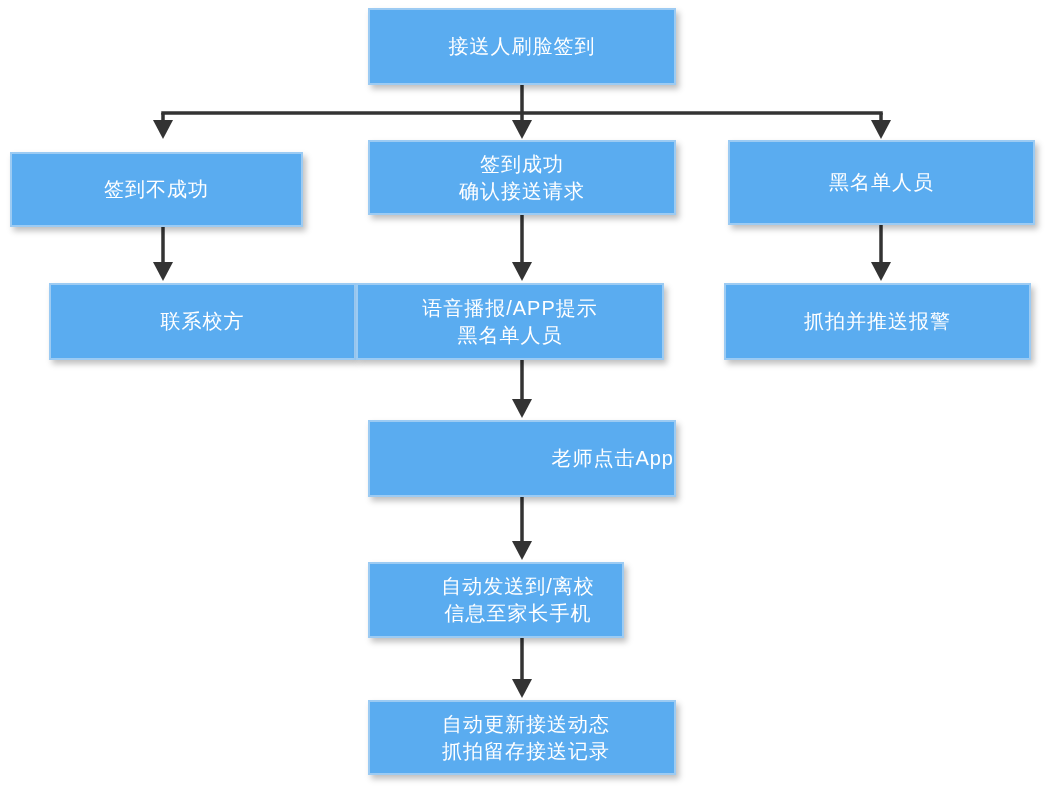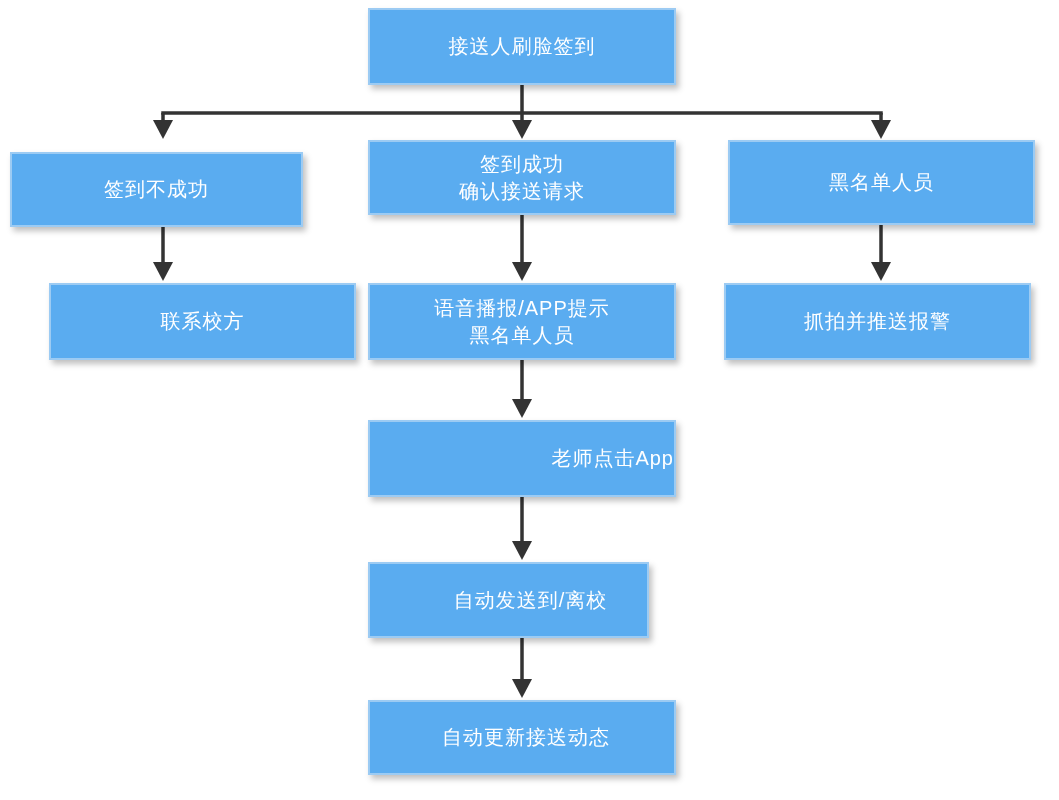--- a/index.html
+++ b/index.html
@@ -109,34 +109,36 @@
   </div>
 
   <div class="node" style="left:728px; top:140px; width:307px; height:85px;">
     <span>黑名单人员</span>
   </div>
 
   <div class="node" style="left:10px; top:283px; width:307px; height:77px;margin-left:39px;">
     <span>联系校方</span>
   </div>
 
-  <div class="node" style="left:368px; top:283px; width:308px; height:77px;">
+  <div class="node" style="left:356px; top:283px; width:308px; height:77px;">
     <span>语音播报/APP提示</span>
     <span>黑名单人员</span>
   </div>
 
   <div class="node" style="left:724px; top:283px; width:307px; height:77px;">
     <span>抓拍并推送报警</span>
   </div>
 
   <div class="node" style="left:368px; top:420px; width:308px; height:77px;align-items:flex-end;">
     <span>老师点击App</span>
   </div>
 
-  <div class="node" style="left:368px; top:562px; width:281px; height:76px;padding-left:44px;">
+  <div class="node" style="left:368px; top:562px; width:256px; height:76px;padding-left:44px;">
     <span>自动发送到/离校</span>
+    <span>信息至家长手机</span>
   </div>
 
   <div class="node" style="left:368px; top:700px; width:308px; height:75px;padding-left:8px;">
     <span>自动更新接送动态</span>
+    <span>抓拍留存接送记录</span>
   </div>
 
 </div>
 
 </body></html>

